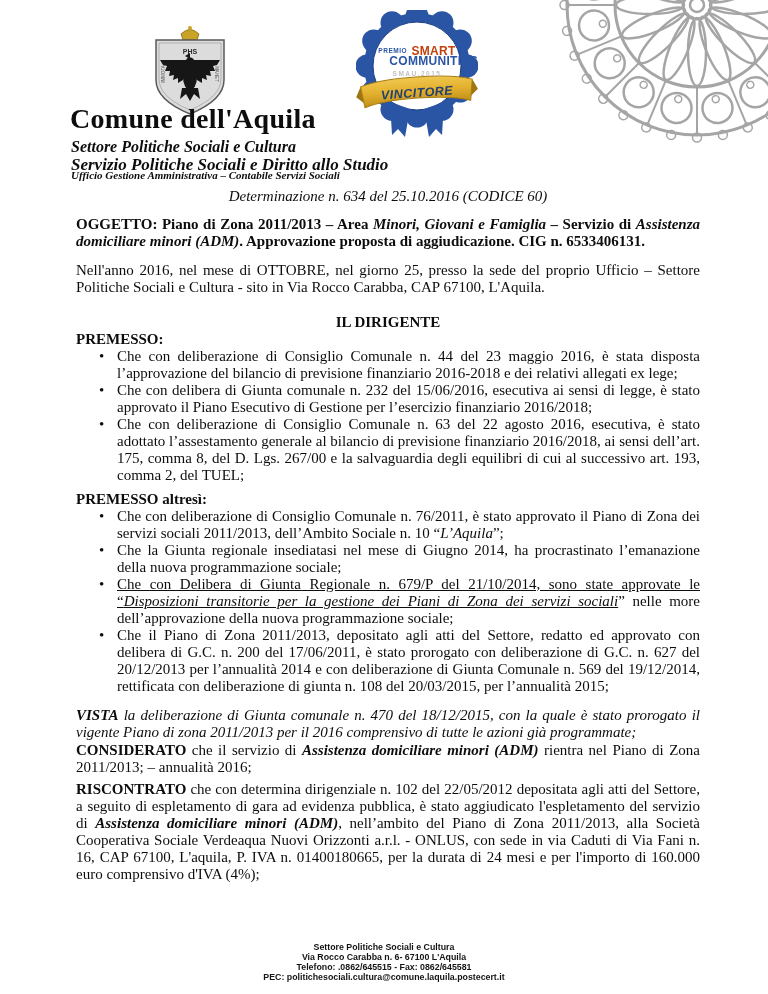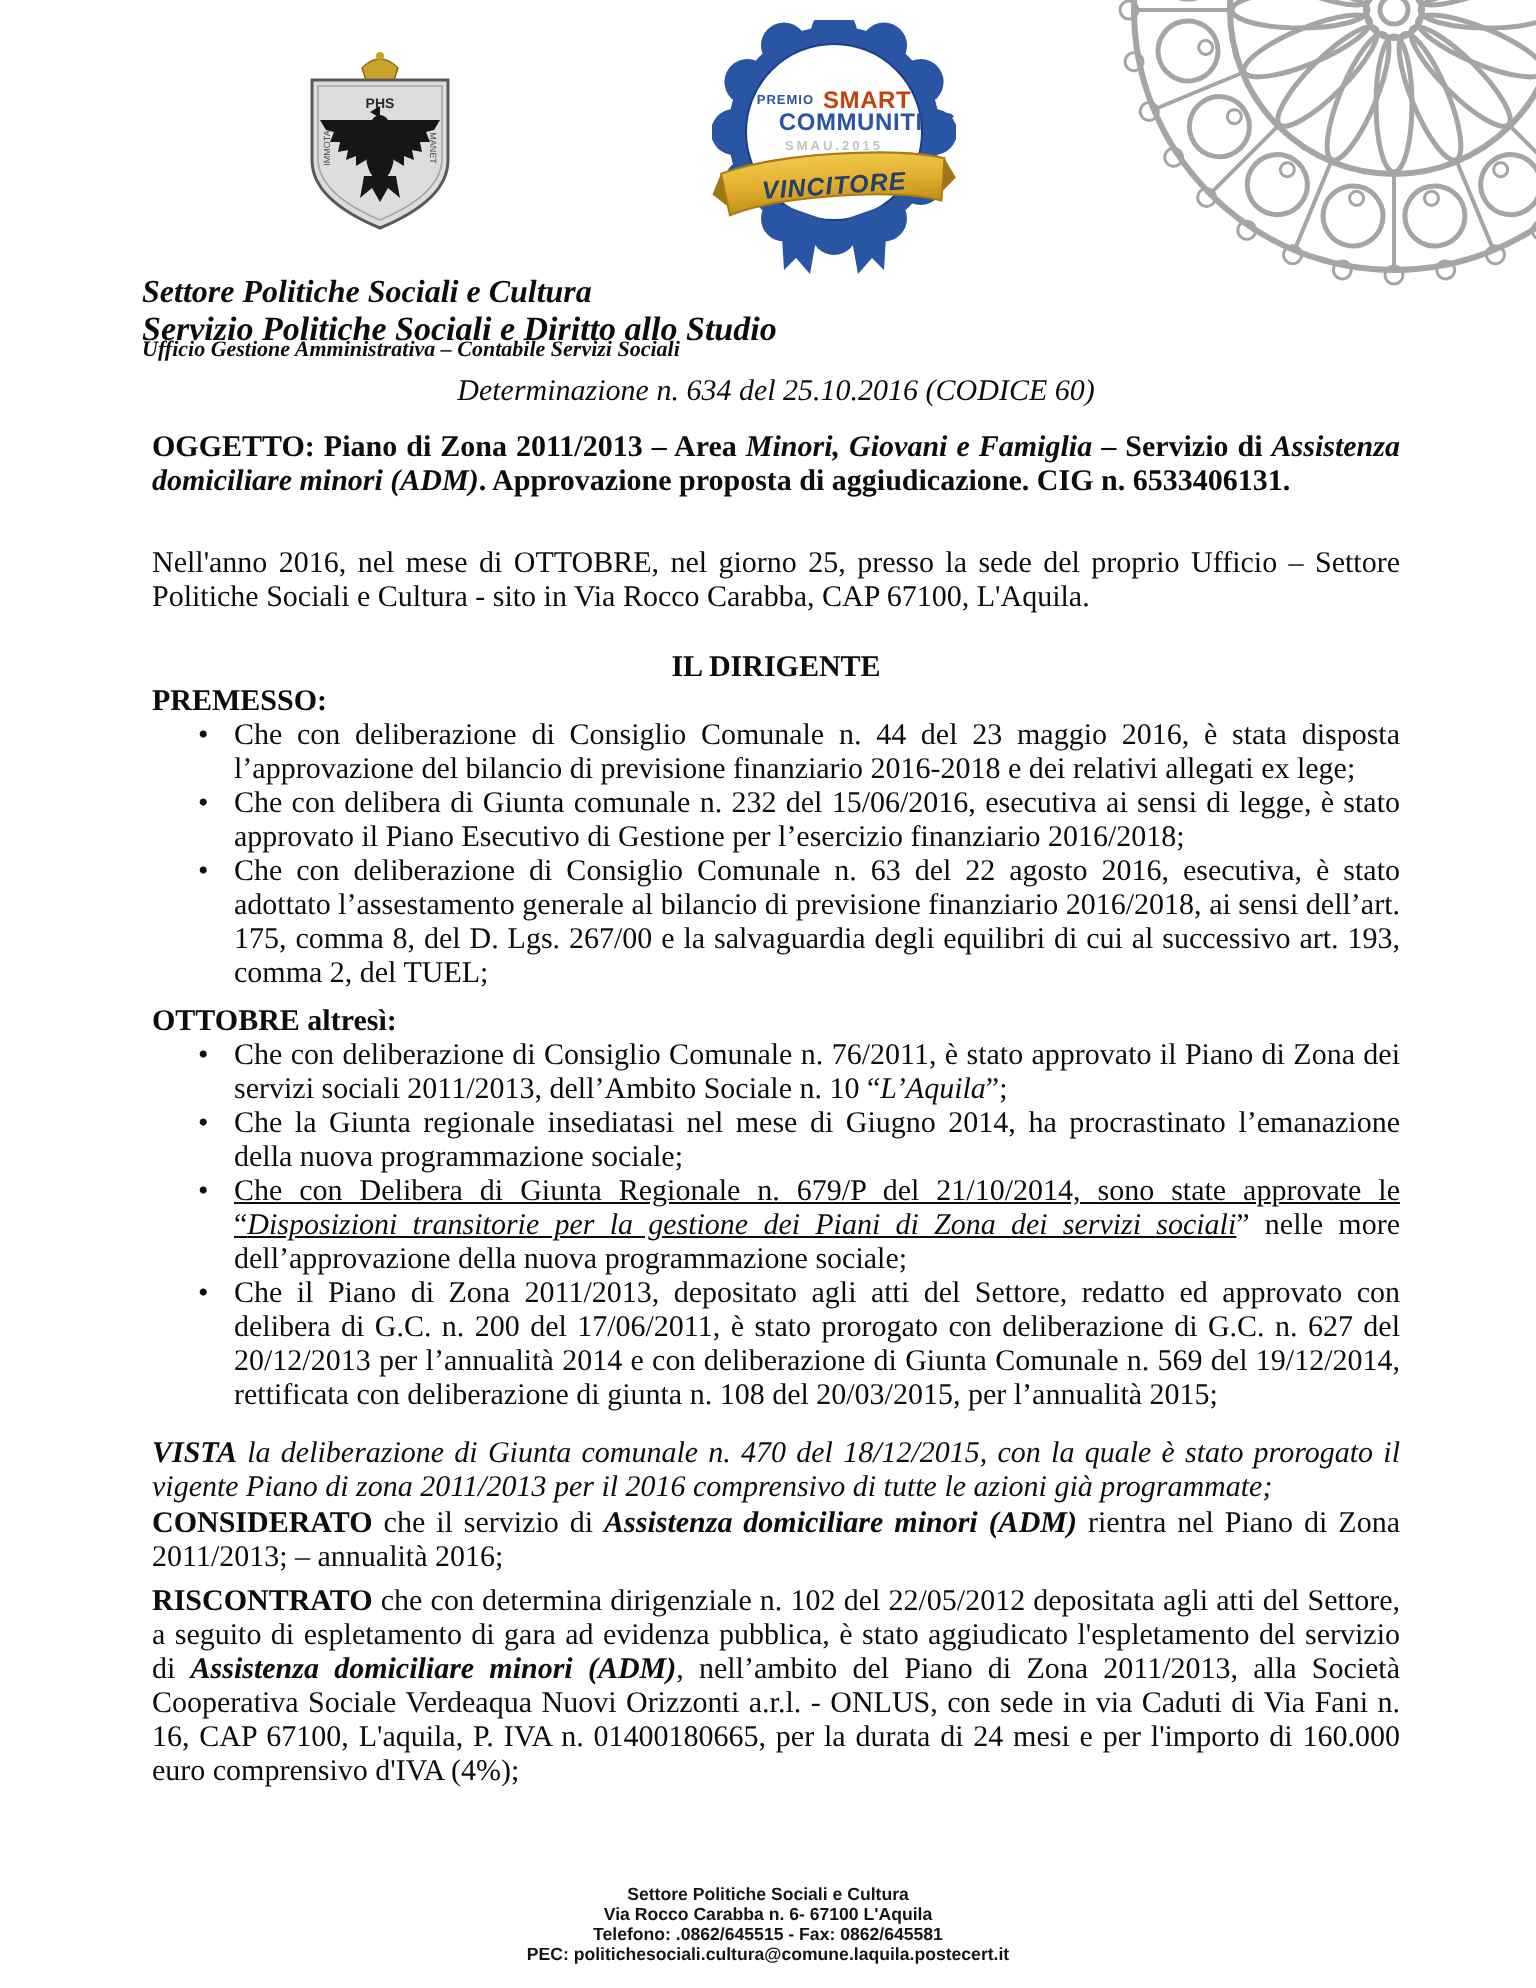--- a/index.html
+++ b/index.html
@@ -37,21 +37,21 @@
   .doc-block{margin:0;}
   .doc-block.center{text-align:center;}
   .doc-block.justify{text-align:justify;}
   .b{font-weight:bold;}
   .i{font-style:italic;}
   .u{text-decoration:underline;}
   ul.doc-list{margin:0;padding:0 0 0 41px;list-style:none;}
   ul.doc-list li{position:relative;text-align:justify;}
   ul.doc-list li::before{content:"\2022";position:absolute;left:-18px;top:0;}
   [data-name="subject-paragraph"]{margin-top:11px;}
-  [data-name="date-place-paragraph"]{margin-top:24px;}
+  [data-name="date-place-paragraph"]{margin-top:12px;}
   [data-name="dirigente-heading"]{margin-top:18px;}
   [data-name="premesso-list"]{margin-top:1px;}
   [data-name="premesso-altresi-heading"]{margin-top:7px;}
   [data-name="premesso-altresi-list"]{margin-top:1px;}
   [data-name="vista-paragraph"]{margin-top:12px;font-style:italic;}
   [data-name="considerato-paragraph"]{margin-top:1px;}
   [data-name="riscontrato-paragraph"]{margin-top:5px;}
   
   .ftr{
     position:absolute;left:0;right:0;top:942px;text-align:center;
@@ -231,37 +231,38 @@
       <div class="overlay">
         <div class="l1">
           <span class="premio" data-name="premio-label">PREMIO</span>
           <span class="smart" data-name="smart-label">SMART</span>
         </div>
         <div class="l2" data-name="communities-label">COMMUNITIES</div>
         <div class="l3" data-name="smau-label">SMAU.2015</div>
       </div>
     </div>
 
+    <div class="org-name" data-name="org-name">Comune dell'Aquila</div>
     <div class="h-dept" data-name="header-dept">Settore Politiche Sociali e Cultura</div>
     <div class="h-serv" data-name="header-service">Servizio Politiche Sociali e Diritto allo Studio</div>
     <div class="h-off" data-name="header-office">Ufficio Gestione Amministrativa – Contabile Servizi Sociali</div>
   </div>
 
   <main class="doc" data-name="document-body">
       <div class="doc-block center" data-name="determination-line"><span class="i" data-name="text-segment">Determinazione n. 634 del 25.10.2016 (CODICE 60)</span></div>
       <div class="doc-block justify" data-name="subject-paragraph"><span class="b" data-name="text-segment">OGGETTO: Piano di Zona 2011/2013 – Area </span><span class="b i" data-name="text-segment">Minori, Giovani e Famiglia</span><span class="b" data-name="text-segment"> – Servizio di </span><span class="b i" data-name="text-segment">Assistenza domiciliare minori (ADM)</span><span class="b" data-name="text-segment">. Approvazione proposta di aggiudicazione. CIG n. 6533406131.</span></div>
       <div class="doc-block justify" data-name="date-place-paragraph"><span data-name="text-segment">Nell'anno 2016, nel mese di OTTOBRE, nel giorno 25, presso la sede del proprio Ufficio – Settore Politiche Sociali e Cultura - sito in Via Rocco Carabba, CAP 67100, L'Aquila.</span></div>
       <div class="doc-block center" data-name="dirigente-heading"><span class="b" data-name="text-segment">IL DIRIGENTE</span></div>
       <div class="doc-block" data-name="premesso-heading"><span class="b" data-name="text-segment">PREMESSO</span><span class="b" data-name="text-segment">:</span></div>
       <ul class="doc-list" data-name="premesso-list">
         <li data-name="premesso-list-item"><span data-name="text-segment">Che con deliberazione di Consiglio Comunale n. 44 del 23 maggio 2016, è stata disposta l’approvazione del bilancio di previsione finanziario 2016-2018 e dei relativi allegati ex lege;</span></li>
         <li data-name="premesso-list-item"><span data-name="text-segment">Che con delibera di Giunta comunale n. 232 del 15/06/2016, esecutiva ai sensi di legge, è stato approvato il Piano Esecutivo di Gestione per l’esercizio finanziario 2016/2018;</span></li>
         <li data-name="premesso-list-item"><span data-name="text-segment">Che con deliberazione di Consiglio Comunale n. 63 del 22 agosto 2016, esecutiva, è stato adottato l’assestamento generale al bilancio di previsione finanziario 2016/2018, ai sensi dell’art. 175, comma 8, del D. Lgs. 267/00 e la salvaguardia degli equilibri di cui al successivo art. 193, comma 2, del TUEL;</span></li>
       </ul>
-      <div class="doc-block" data-name="premesso-altresi-heading"><span class="b" data-name="text-segment">OTTOBRE altresì:</span></div>
+      <div class="doc-block" data-name="premesso-altresi-heading"><span class="b" data-name="text-segment">PREMESSO altresì:</span></div>
       <ul class="doc-list" data-name="premesso-altresi-list">
         <li data-name="premesso-altresi-list-item"><span data-name="text-segment">Che con deliberazione di Consiglio Comunale n. 76/2011, è stato approvato il Piano di Zona dei servizi sociali 2011/2013, dell’Ambito Sociale n. 10 “</span><span class="i" data-name="text-segment">L’Aquila</span><span data-name="text-segment">”;</span></li>
         <li data-name="premesso-altresi-list-item"><span data-name="text-segment">Che la Giunta regionale insediatasi nel mese di Giugno 2014, ha procrastinato l’emanazione della nuova programmazione sociale;</span></li>
         <li data-name="premesso-altresi-list-item"><span class="u" data-name="text-segment">Che con Delibera di Giunta Regionale n. 679/P del 21/10/2014, sono state approvate le “</span><span class="i u" data-name="text-segment">Disposizioni transitorie per la gestione dei Piani di Zona dei servizi sociali</span><span data-name="text-segment">” nelle more dell’approvazione della nuova programmazione sociale;</span></li>
         <li data-name="premesso-altresi-list-item"><span data-name="text-segment">Che il Piano di Zona 2011/2013, depositato agli atti del Settore, redatto ed approvato con delibera di G.C. n. 200 del 17/06/2011, è stato prorogato con deliberazione di G.C. n. 627 del 20/12/2013 per l’annualità 2014 e con deliberazione di Giunta Comunale n. 569 del 19/12/2014, rettificata con deliberazione di giunta n. 108 del 20/03/2015, per l’annualità 2015;</span></li>
       </ul>
       <div class="doc-block justify" data-name="vista-paragraph"><span class="b" data-name="text-segment">VISTA</span><span data-name="text-segment"> la deliberazione di Giunta comunale n. 470 del 18/12/2015, con la quale è stato prorogato il vigente Piano di zona 2011/2013 per il 2016 comprensivo di tutte le azioni già programmate;</span></div>
       <div class="doc-block justify" data-name="considerato-paragraph"><span class="b" data-name="text-segment">CONSIDERATO</span><span data-name="text-segment"> che il servizio di </span><span class="b i" data-name="text-segment">Assistenza domiciliare minori (ADM)</span><span data-name="text-segment"> rientra nel Piano di Zona 2011/2013; – annualità 2016;</span></div>
       <div class="doc-block justify" data-name="riscontrato-paragraph"><span class="b" data-name="text-segment">RISCONTRATO</span><span data-name="text-segment"> che con determina dirigenziale n. 102 del 22/05/2012 depositata agli atti del Settore, a seguito di espletamento di gara ad evidenza pubblica, è stato aggiudicato l'espletamento del servizio di </span><span class="b i" data-name="text-segment">Assistenza domiciliare minori (ADM)</span><span data-name="text-segment">, nell’ambito del Piano di Zona 2011/2013, alla Società Cooperativa Sociale Verdeaqua Nuovi Orizzonti a.r.l. - ONLUS, con sede in via Caduti di Via Fani n. 16, CAP 67100, L'aquila, P. IVA n. 01400180665, per la durata di 24 mesi e per l'importo di 160.000 euro comprensivo d'IVA (4%);</span></div>
     </main>

